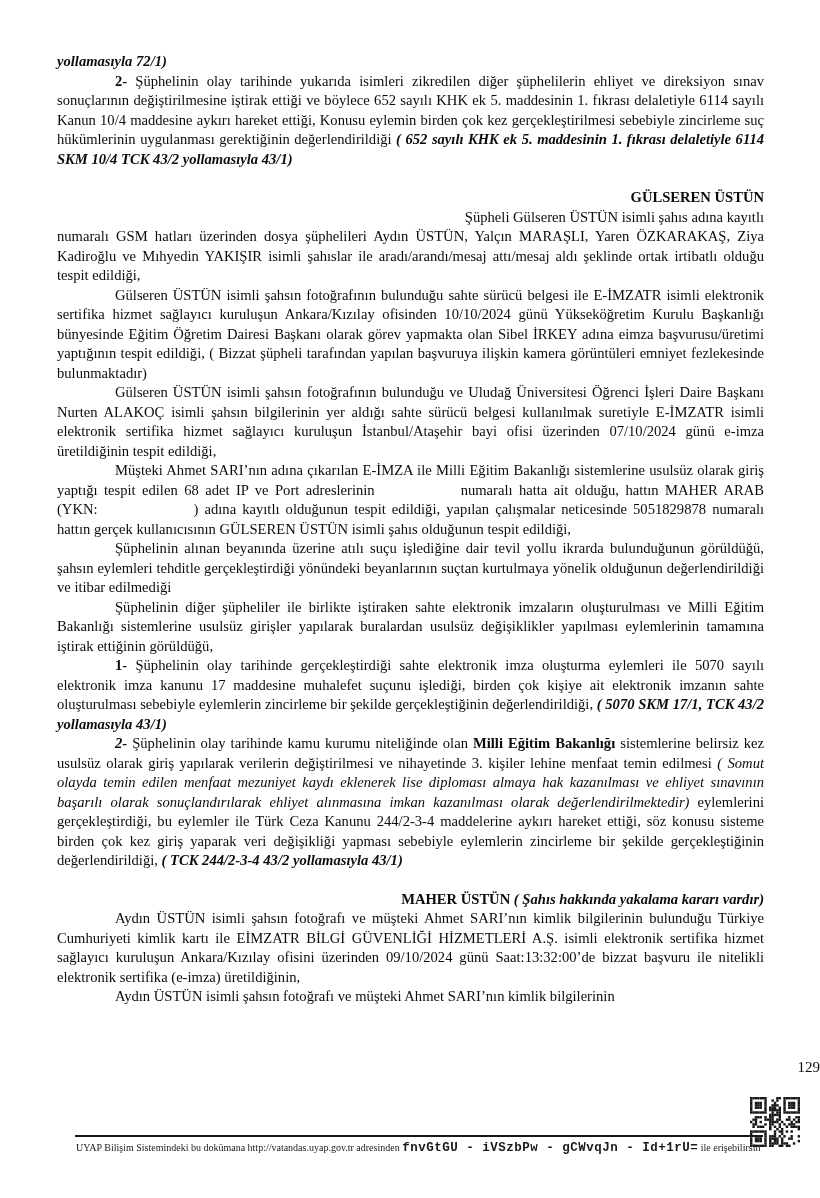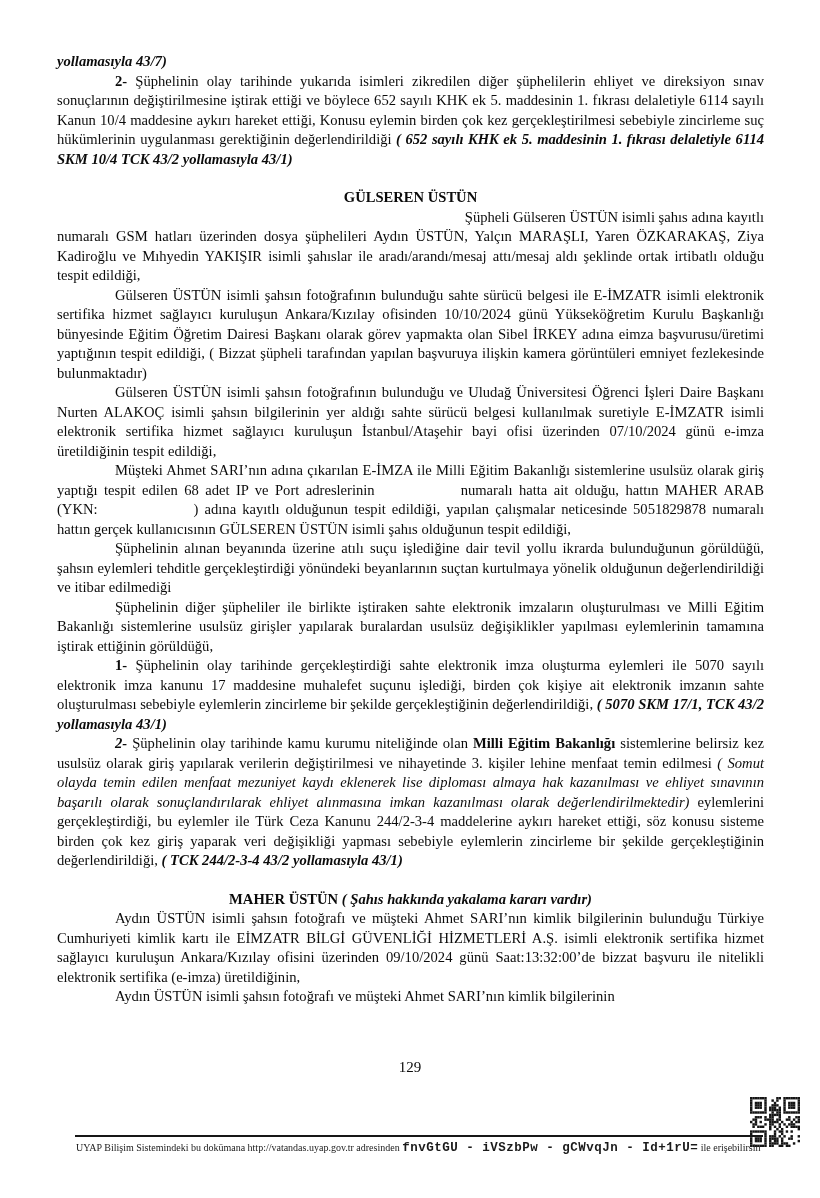--- a/index.html
+++ b/index.html
@@ -19,31 +19,31 @@
   .content {
     position: absolute;
     left: 57px; right: 56px; top: 52px;
     font-size: 14.6px;
     line-height: 19.5px;
     text-align: justify;
   }
   .para { margin: 0; text-indent: 58px; }
   .para.noindent { text-indent: 0; }
   .para.nojust { text-align: right; }
-  .heading { margin: 0; text-indent: 0; font-weight: bold; text-align: center; }
+  .heading { margin: 0; text-indent: 0; font-weight: bold; text-align: right; }
   .mt { margin-top: 19px; }
   .b  { font-weight: bold; }
   .i  { font-style: italic; }
   .bi { font-weight: bold; font-style: italic; }
   .gap1 { display: inline-block; width: 86px; }
   .gap2 { display: inline-block; width: 96px; }
   .page-number {
     position: absolute;
     left: 0; top: 1059px; width: 820px;
-    text-align: center;
+    text-align: right;
     font-size: 15px;
     font-family: "Liberation Serif", serif;
   }
   .qr {
     position: absolute;
     left: 750px; top: 1097px;
     width: 50px; height: 50px;
   }
   .footer-rule {
     position: absolute;
@@ -65,21 +65,21 @@
     letter-spacing: 0.5px;
   }
 </style>
 </head>
 <body>
 
 <div class="page">
 
   <div class="content">
 
-    <p class="para noindent"><span class="bi">yollamasıyla 43/7)</span></p>
+    <p class="para noindent"><span class="bi">yollamasıyla 72/1)</span></p>
 
     <p class="para"><span class="b">2-</span><span> Şüphelinin olay tarihinde yukarıda isimleri zikredilen diğer şüphelilerin ehliyet ve direksiyon sınav sonuçlarının değiştirilmesine iştirak ettiği  ve böylece 652 sayılı KHK ek 5. maddesinin 1. fıkrası delaletiyle 6114 sayılı Kanun 10/4 maddesine aykırı hareket ettiği, Konusu eylemin birden çok kez gerçekleştirilmesi sebebiyle  zincirleme suç hükümlerinin uygulanması gerektiğinin değerlendirildiği </span><span class="bi">( 652 sayılı KHK ek 5. maddesinin 1. fıkrası delaletiyle 6114 SKM 10/4 TCK 43/2 yollamasıyla 43/1)</span></p>
 
     <p class="heading mt">GÜLSEREN ÜSTÜN</p>
 
     <p class="para nojust"><span>Şüpheli Gülseren ÜSTÜN isimli şahıs adına kayıtlı</span></p>
 
     <p class="para noindent"><span>numaralı GSM hatları üzerinden dosya şüphelileri Aydın ÜSTÜN, Yalçın MARAŞLI, Yaren ÖZKARAKAŞ, Ziya Kadiroğlu  ve Mıhyedin YAKIŞIR isimli şahıslar ile aradı/arandı/mesaj attı/mesaj aldı şeklinde ortak irtibatlı olduğu tespit edildiği,</span></p>
 
     <p class="para"><span>Gülseren ÜSTÜN isimli şahsın fotoğrafının bulunduğu sahte sürücü belgesi ile E-İMZATR isimli elektronik sertifika hizmet sağlayıcı kuruluşun Ankara/Kızılay ofisinden 10/10/2024 günü Yükseköğretim Kurulu Başkanlığı bünyesinde Eğitim Öğretim Dairesi Başkanı olarak görev yapmakta olan Sibel İRKEY adına eimza başvurusu/üretimi yaptığının tespit edildiği, ( Bizzat şüpheli tarafından yapılan başvuruya ilişkin kamera görüntüleri emniyet fezlekesinde bulunmaktadır)</span></p>

